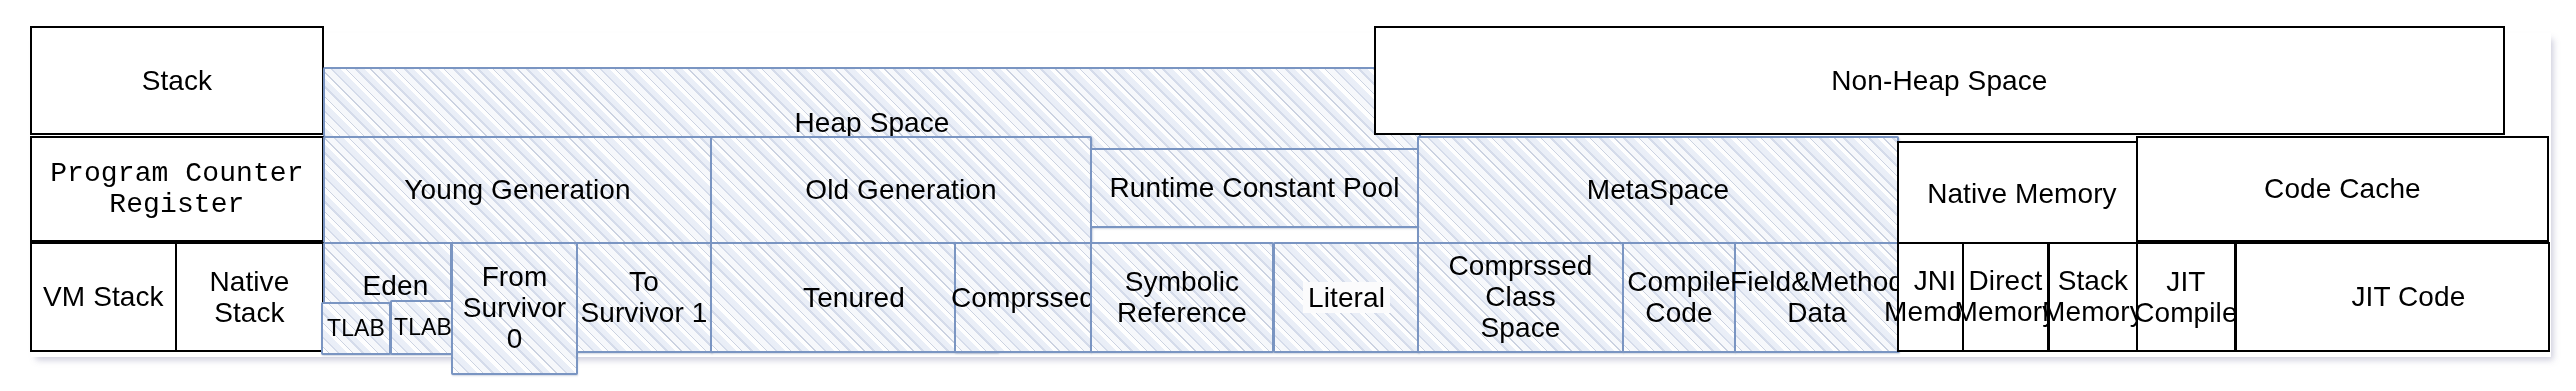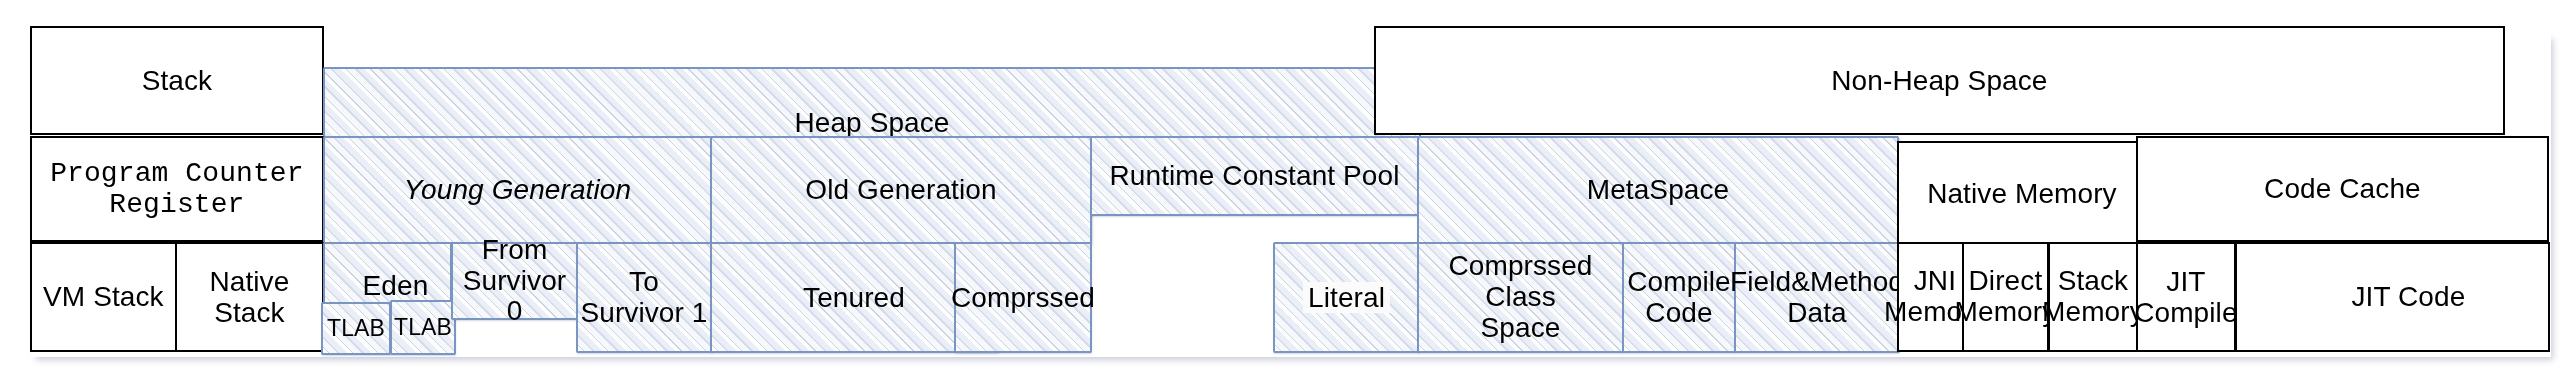--- a/index.html
+++ b/index.html
@@ -103,29 +103,29 @@
   </div>
 
   <div class="cell plain" style="left:1375px; top:27px; width:1131px; height:109px;">
     <span>Non-Heap Space</span>
   </div>
 
   <div class="cell plain" style="left:31px; top:137px; width:294px; height:106px;font-family:Liberation Mono, monospace;">
     <span>Program Counter Register</span>
   </div>
 
-  <div class="cell hatch" style="left:323px; top:136px; width:389px; height:108px;font-style:italic;">
+  <div class="cell hatch" style="left:323px; top:136px; width:389px; height:108px;">
     <span>Young Generation</span>
   </div>
 
   <div class="cell hatch" style="left:710px; top:136px; width:382px; height:108px;">
     <span>Old Generation</span>
   </div>
 
-  <div class="cell hatch" style="left:1090px; top:136px; width:329px; height:80px;">
+  <div class="cell hatch" style="left:1090px; top:148px; width:329px; height:80px;">
     <span>Runtime Constant Pool</span>
   </div>
 
   <div class="cell hatch" style="left:1417px; top:136px; width:482px; height:108px;">
     <span>MetaSpace</span>
   </div>
 
   <div class="cell plain" style="left:1898px; top:142px; width:250px; height:106px;">
     <span>Native Memory</span>
   </div>
@@ -147,38 +147,42 @@
   </div>
 
   <div class="cell hatch" style="left:321px; top:302px; width:70px; height:53px; font-size:23px;">
     <span>TLAB</span>
   </div>
 
   <div class="cell hatch" style="left:390px; top:300px; width:66px; height:55px; font-size:23px;">
     <span>TLAB</span>
   </div>
 
-  <div class="cell hatch two-line" style="left:451px; top:242px; width:127px; height:78px; white-space:pre-line;justify-content:flex-end;">
+  <div class="cell hatch two-line" style="left:451px; top:242px; width:127px; height:133px; white-space:pre-line;justify-content:flex-end;">
     <span>From
 Survivor 0</span>
   </div>
 
   <div class="cell hatch two-line" style="left:576px; top:242px; width:136px; height:111px; white-space:pre-line;">
     <span>To
 Survivor 1</span>
   </div>
 
   <div class="cell hatch" style="left:710px; top:242px; width:288px; height:111px;">
     <span>Tenured</span>
   </div>
 
   <div class="cell hatch" style="left:954px; top:242px; width:138px; height:111px;">
     <span>Comprssed</span>
   </div>
 
+  <div class="cell hatch two-line" style="left:1090px; top:242px; width:184px; height:111px; white-space:pre-line;">
+    <span>Symbolic
+Reference</span>
+  </div>
 
   <div class="cell hatch plate" style="left:1273px; top:242px; width:147px; height:111px;">
     <span>Literal</span>
   </div>
 
   <div class="cell hatch two-line" style="left:1417px; top:242px; width:207px; height:111px; white-space:pre-line;">
     <span>Comprssed Class
 Space</span>
   </div>
 

